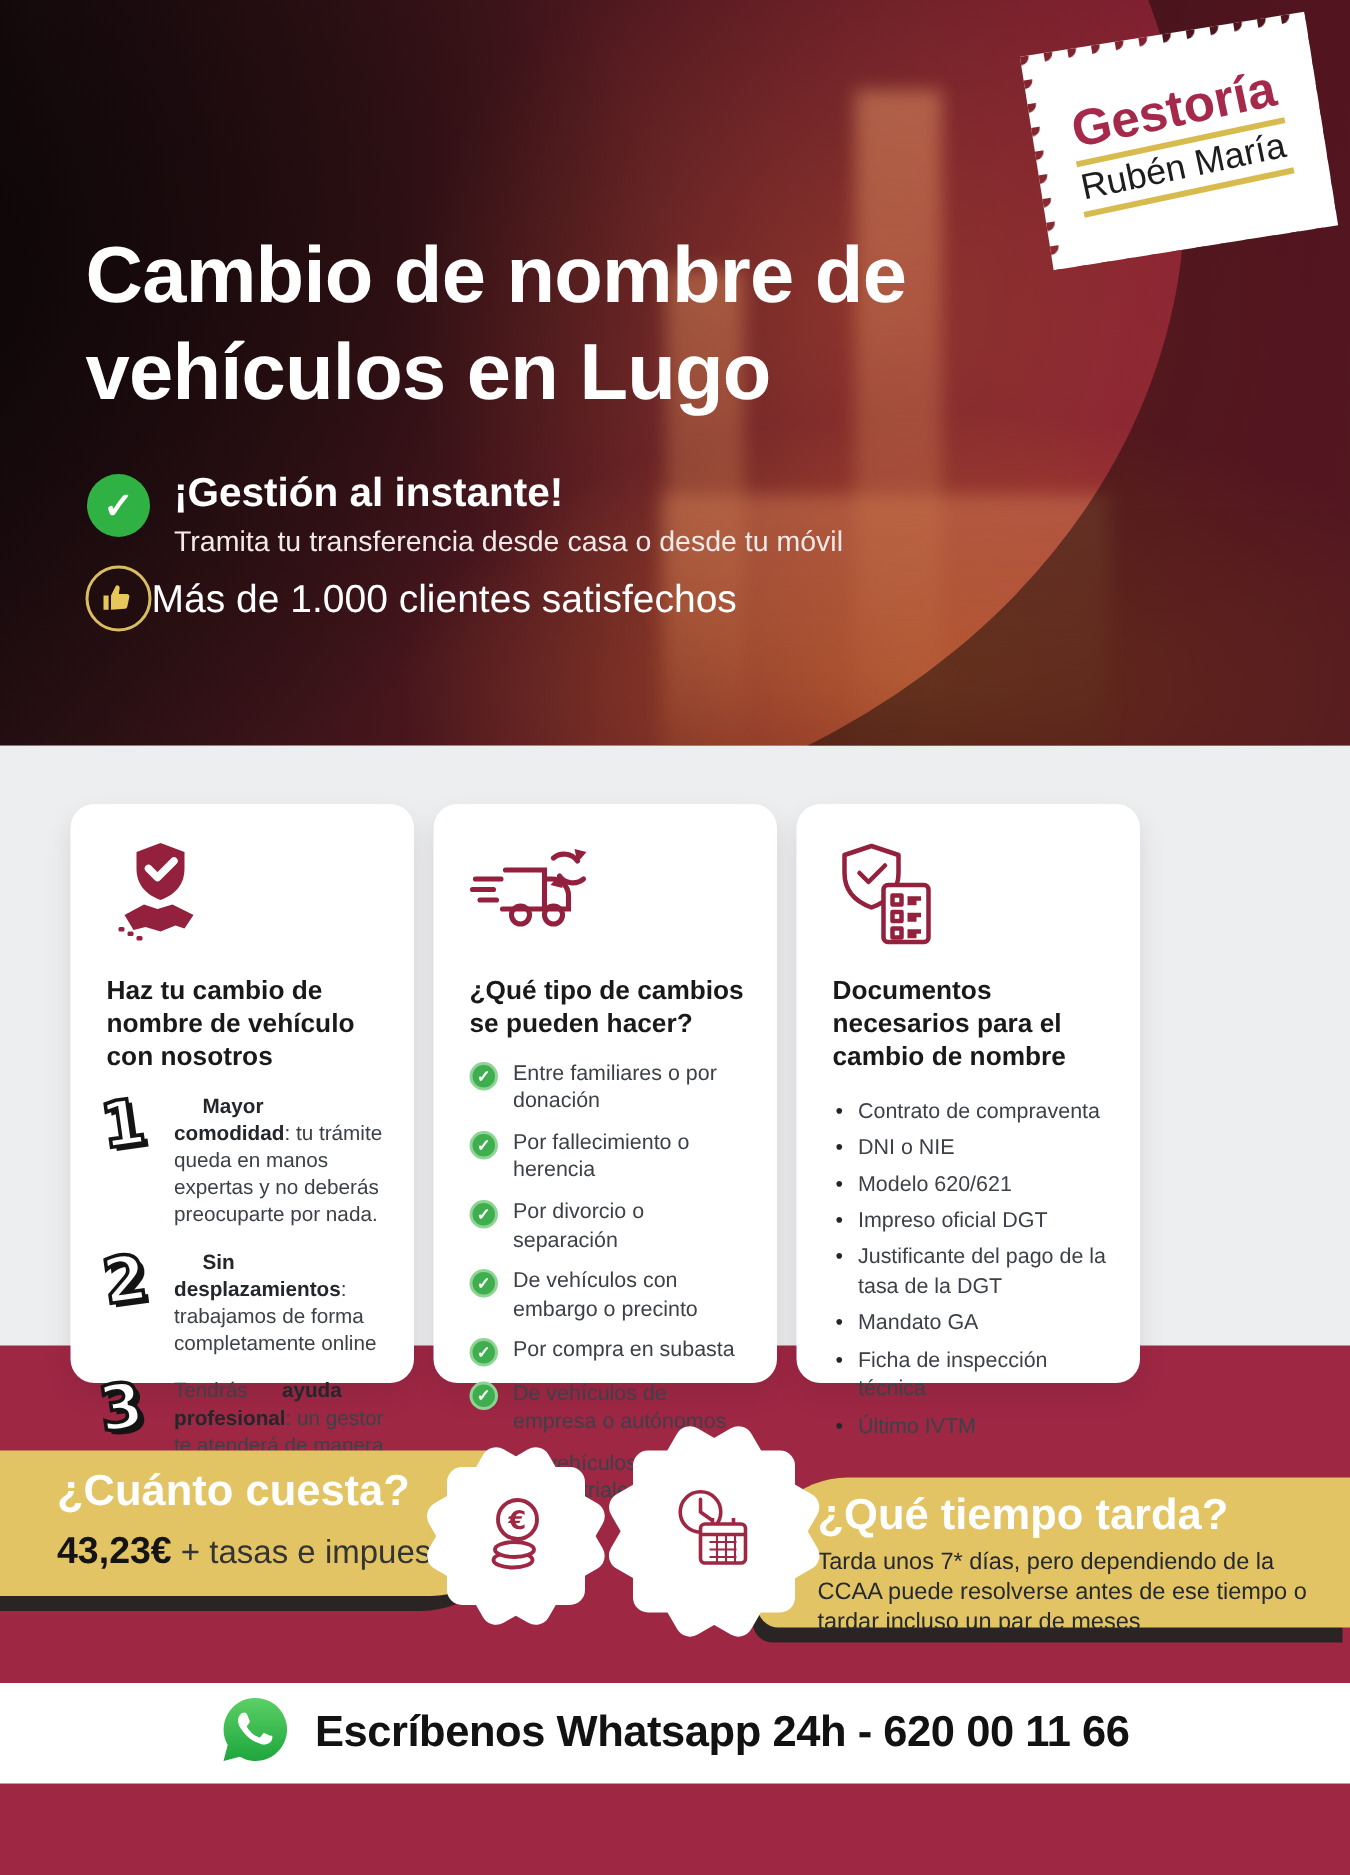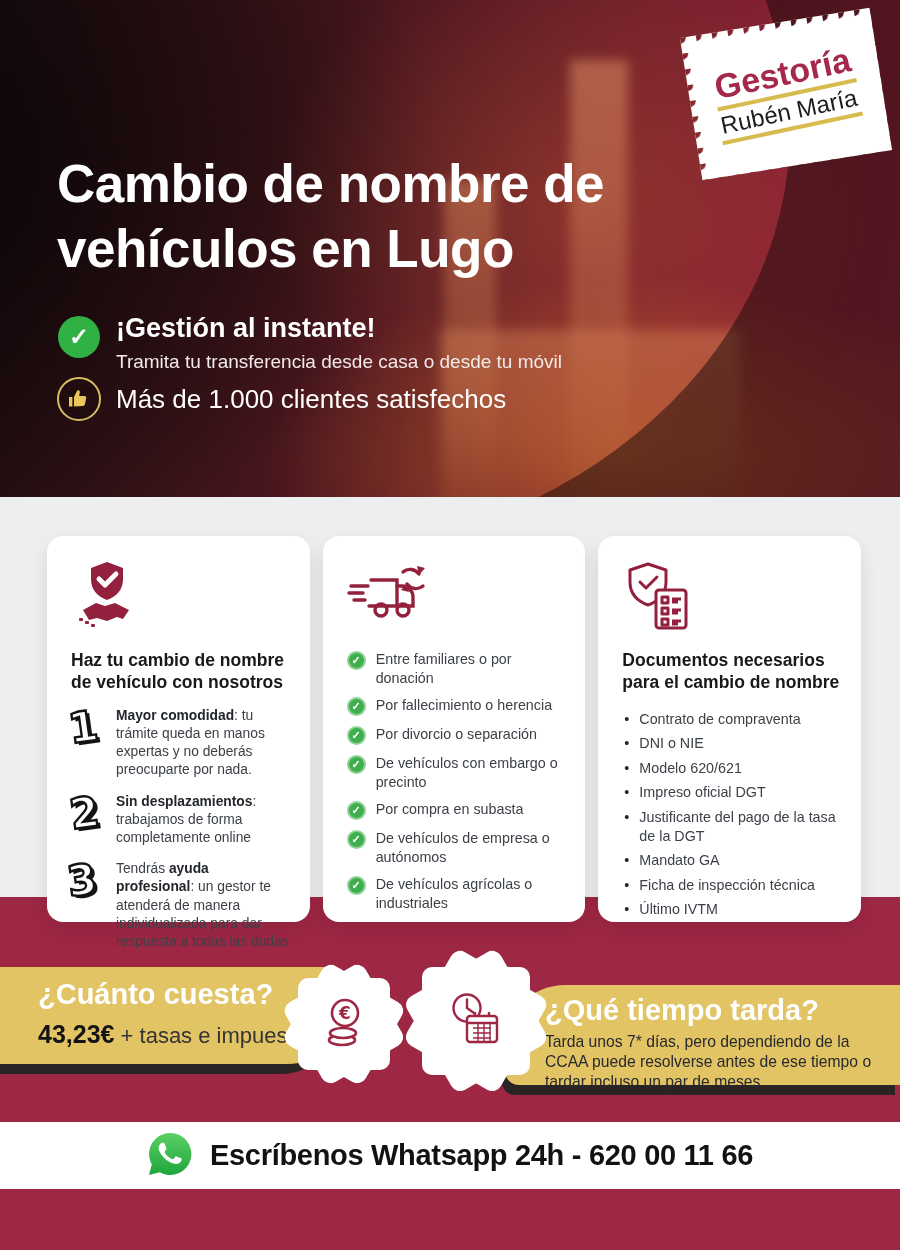--- a/index.html
+++ b/index.html
@@ -36,38 +36,38 @@
 
   .hero-title { position:absolute; left:57px; top:152px; width:640px; color:#fff;
                 font-size:53px; font-weight:bold; line-height:1.22; letter-spacing:-0.5px; }
 
   .feat1 { position:absolute; left:58px; top:314px; display:flex; gap:16px; }
   .check-big { flex:none; width:42px; height:42px; border-radius:50%; background:#2fb144; margin-top:2px;
                display:flex; align-items:center; justify-content:center; color:#fff; font-size:24px; font-weight:bold; }
   .feat1-title { color:#fff; font-size:27px; font-weight:bold; line-height:1.1; }
   .feat1-sub { color:#f2e9e9; font-size:19px; margin-top:7px; }
 
-  .feat2 { position:absolute; left:57px; top:377px; display:flex; gap:15px; align-items:center; }
+  .feat2 { position:absolute; left:57px; top:377px; display:flex; align-items:center; }
   .thumb-badge { flex:none; width:44px; height:44px; border-radius:50%; border:2px solid #d9bd60;
                  background:rgba(25,12,12,.3); display:flex; align-items:center; justify-content:center; }
   .feat2-title { color:#fff; font-size:26px; }
 
   
   .cards { position:absolute; left:47px; top:536px; width:814px; display:flex; gap:13px; z-index:2; }
-  .card { width:263px; height:386px; background:#fff; border-radius:16px; padding:24px 20px 20px 24px;
+  .card { width:229px; height:386px; background:#fff; border-radius:16px; padding:24px 20px 20px 24px;
           box-shadow:0 8px 18px rgba(40,20,25,.10); }
   .card-icon { height:78px; margin-bottom:12px; }
   .card-h { font-size:17.5px; font-weight:bold; color:#191919; line-height:1.25; margin-bottom:13px; }
 
   .step { display:flex; gap:11px; margin-bottom:13px; }
   .step-num { flex:none; width:34px; font-family:"DejaVu Sans", sans-serif; font-size:42px; font-weight:bold;
               line-height:.95; color:#fff; -webkit-text-stroke:2.4px #141414;
               text-shadow:3px 3px 0 #141414; transform:rotate(-8deg); }
   .step-txt { font-size:13.8px; color:#3c4148; line-height:1.32; }
-  .step-txt b { color:#23272c; }
+  .step-txt b { color:#23272c;margin-left:19px; }
 
   .chk-row { display:flex; gap:10px; margin-bottom:9px; }
   .chk { flex:none; width:19px; height:19px; margin-top:1px; border-radius:50%; background:#3fae4f;
          border:2px solid #8fd395; display:flex; align-items:center; justify-content:center;
          color:#fff; font-size:11px; font-weight:bold; }
   .chk-txt { font-size:14.3px; color:#3c4148; line-height:1.3; }
 
   .doc-list { list-style:none;margin-top:16px; }
   .doc-list li { position:relative; font-size:14.3px; color:#3c4148; line-height:1.36; padding-left:17px; margin-bottom:5px; }
   .doc-list li::before { content:"•"; position:absolute; left:2px; color:#23272c; }
@@ -183,20 +183,21 @@
               <circle cx="56" cy="50" r="6"></circle>
             <path d="M56 12a11 11 0 0 1 16 2"></path>
             <path d="M76 26a11 11 0 0 1-16-2"></path>
           </g>
           <g fill="#93203c">
             <path d="M70 6l8 2-6 7z"></path>
             <path d="M62 32l-8-2 6-7z"></path>
           </g>
         </svg>
       </div>
+      <div class="card-h">¿Qué tipo de cambios se pueden hacer?</div>
 
       <div class="chk-row">
           <div class="chk">✓</div>
           <div class="chk-txt">Entre familiares o por donación</div>
         </div>
       <div class="chk-row">
           <div class="chk">✓</div>
           <div class="chk-txt">Por fallecimiento o herencia</div>
         </div>
       <div class="chk-row">

